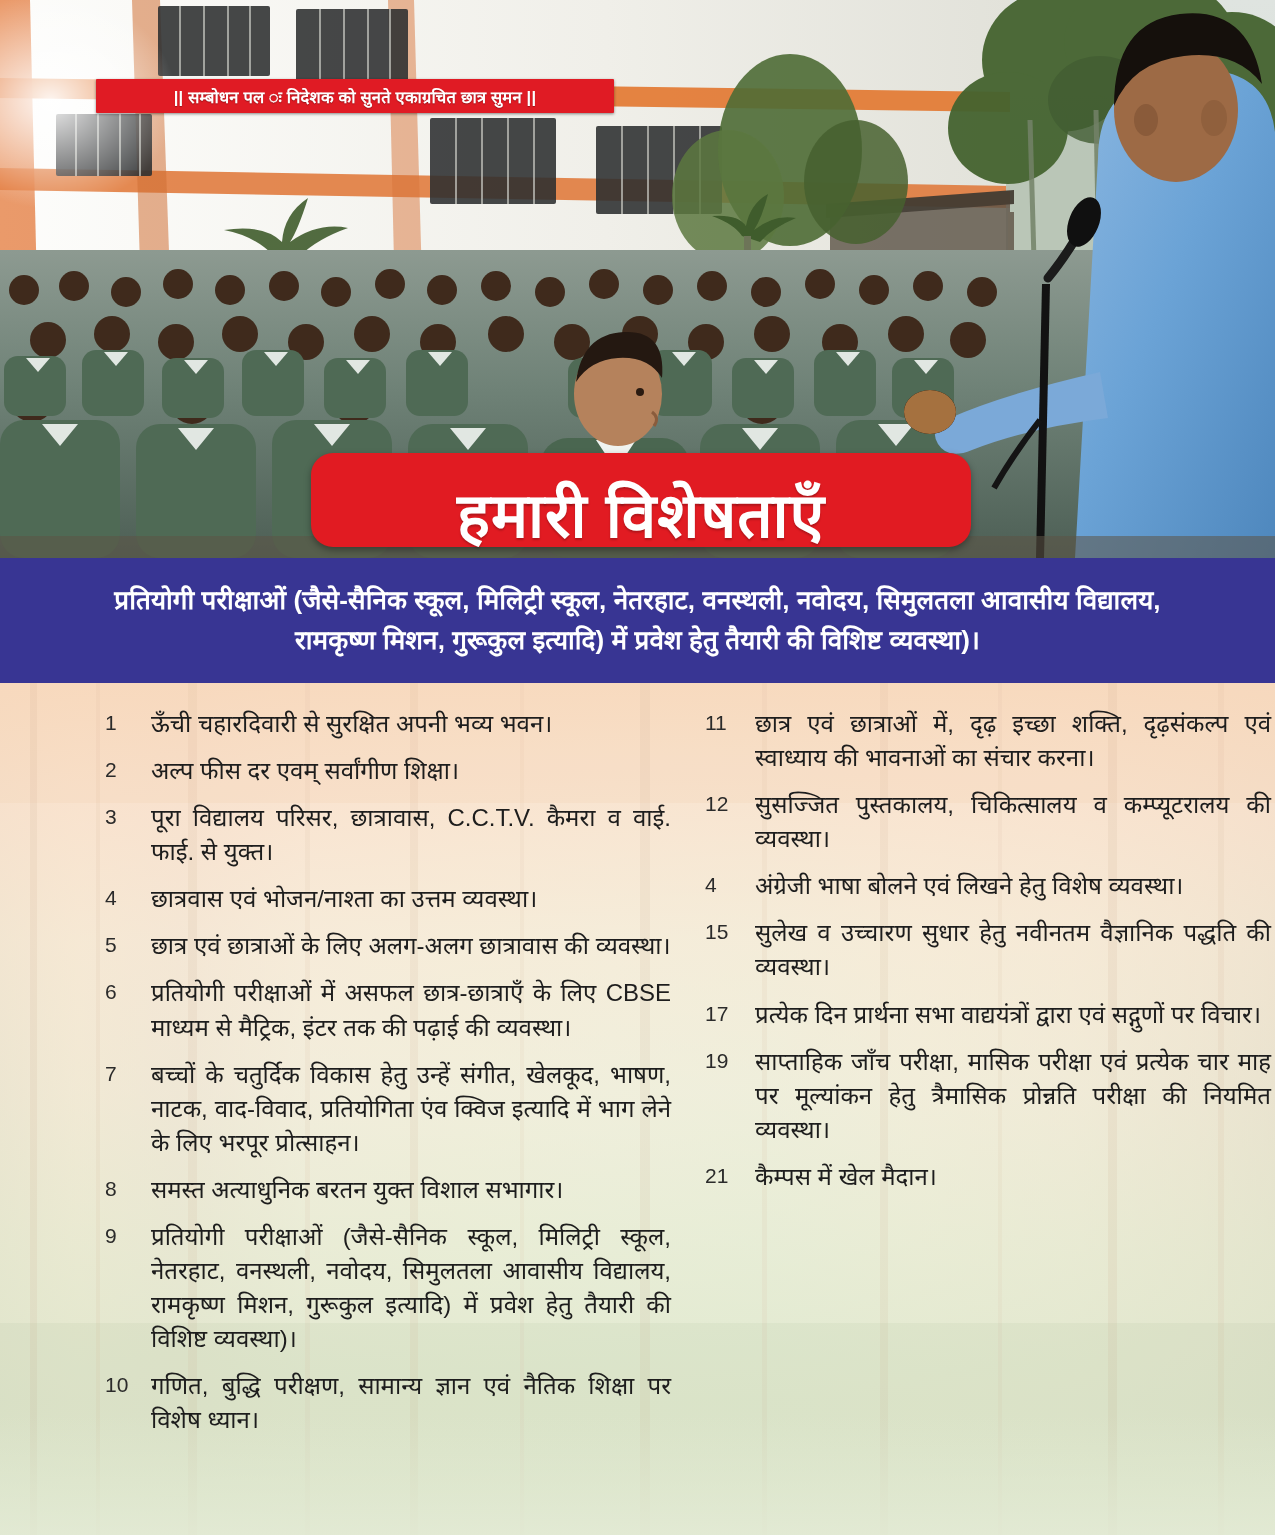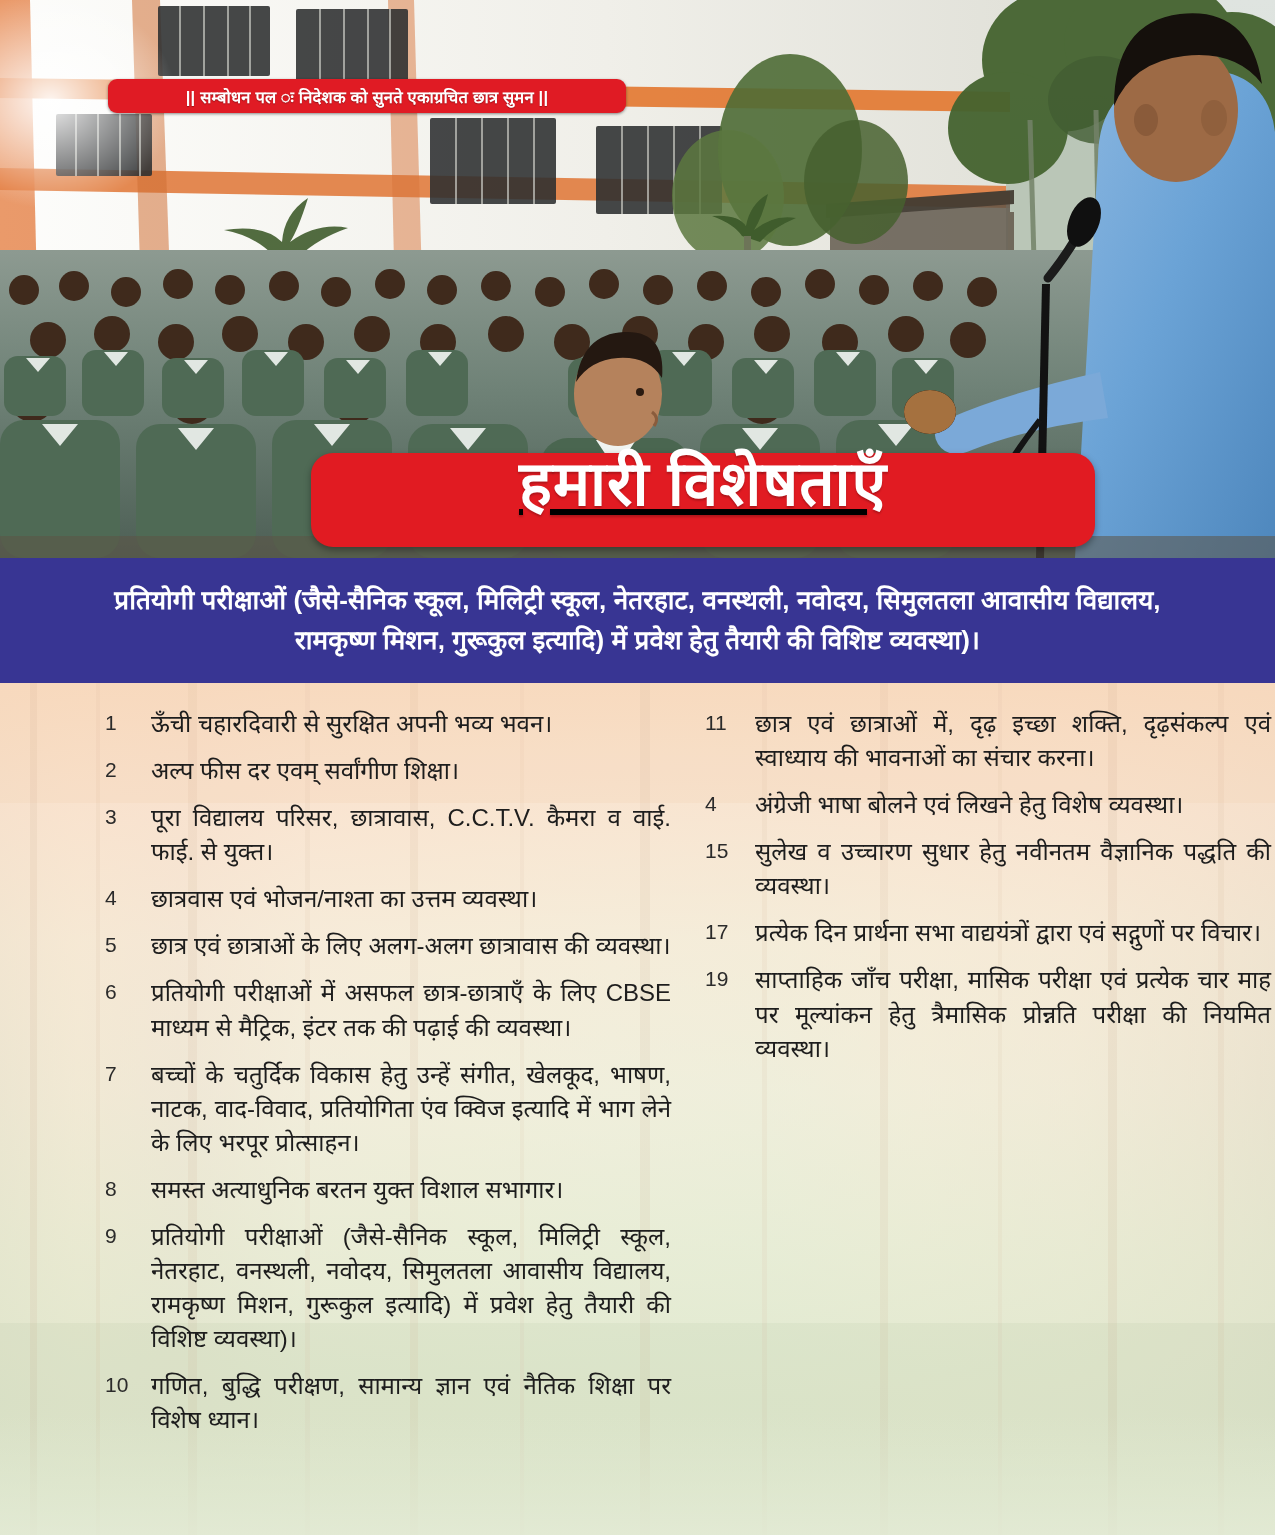--- a/index.html
+++ b/index.html
@@ -14,44 +14,43 @@
   
   .photo{
     position:absolute;left:0;top:0;width:1275px;height:558px;
     overflow:hidden;
     background:#b9c3bd;
   }
   .photo svg{display:block;width:1275px;height:558px;}
 
   
   .caption-ribbon{
-    position:absolute;left:108px;top:79px;
+    position:absolute;left:96px;top:79px;
     width:518px;height:34px;
     background:#e01b24;
-    border-radius:9px;
+    border-radius:1px;
     box-shadow:0 1px 3px rgba(0,0,0,.45);
     display:flex;align-items:center;justify-content:center;
     z-index:6;
   }
   .caption-ribbon span{
     color:#fff;font-size:16.5px;font-weight:bold;
     letter-spacing:.2px;white-space:nowrap;
     text-shadow:0 1px 1px rgba(0,0,0,.3);
   }
 
   
   .title-plate{
     position:absolute;left:311px;top:453px;
-    width:784px;height:94px;
+    width:660px;height:94px;
     background:#e11b22;
     border-radius:22px;
-    display:flex;align-items:flex-start;justify-content:center;
+    display:flex;align-items:flex-end;justify-content:center;
     box-shadow:0 3px 7px rgba(0,0,0,.35);
     z-index:7;
-    text-decoration:underline;
   }
   .title-plate span{
     color:#ffffff;
     font-size:62px;font-weight:bold;
     line-height:1;
     letter-spacing:1px;
     white-space:nowrap;
     text-shadow:0 2px 2px rgba(0,0,0,.22);
   }
 
@@ -458,33 +457,41 @@
       </ul>
     </div>
 
     <div class="col col-right">
       <ul class="feature-list">
         <li>
             <span class="num">11</span>
             <span class="txt">छात्र एवं छात्राओं में, दृढ़ इच्छा शक्ति, दृढ़संकल्प एवं स्वाध्याय की भावनाओं का संचार करना।</span>
           </li>
         <li>
+            <span class="num">12</span>
+            <span class="txt">सुसज्जित पुस्तकालय, चिकित्सालय व कम्प्यूटरालय की व्यवस्था।</span>
+          </li>
+        <li>
             <span class="num">4</span>
             <span class="txt">अंग्रेजी भाषा बोलने एवं लिखने हेतु विशेष व्यवस्था।</span>
           </li>
         <li>
             <span class="num">15</span>
             <span class="txt">सुलेख व उच्चारण सुधार हेतु नवीनतम वैज्ञानिक पद्धति की व्यवस्था।</span>
           </li>
         <li>
             <span class="num">17</span>
             <span class="txt">प्रत्येक दिन प्रार्थना सभा वाद्ययंत्रों द्वारा एवं सद्गुणों पर विचार।</span>
           </li>
         <li>
             <span class="num">19</span>
             <span class="txt">साप्ताहिक जाँच परीक्षा, मासिक परीक्षा एवं प्रत्येक चार माह पर मूल्यांकन हेतु त्रैमासिक प्रोन्नति परीक्षा की नियमित व्यवस्था।</span>
+          </li>
+        <li>
+            <span class="num">21</span>
+            <span class="txt">कैम्पस में खेल मैदान।</span>
           </li>
       </ul>
     </div>
   </div>
 
   <div class="bottom-fade"></div>
 </div>
 
 </body></html>

